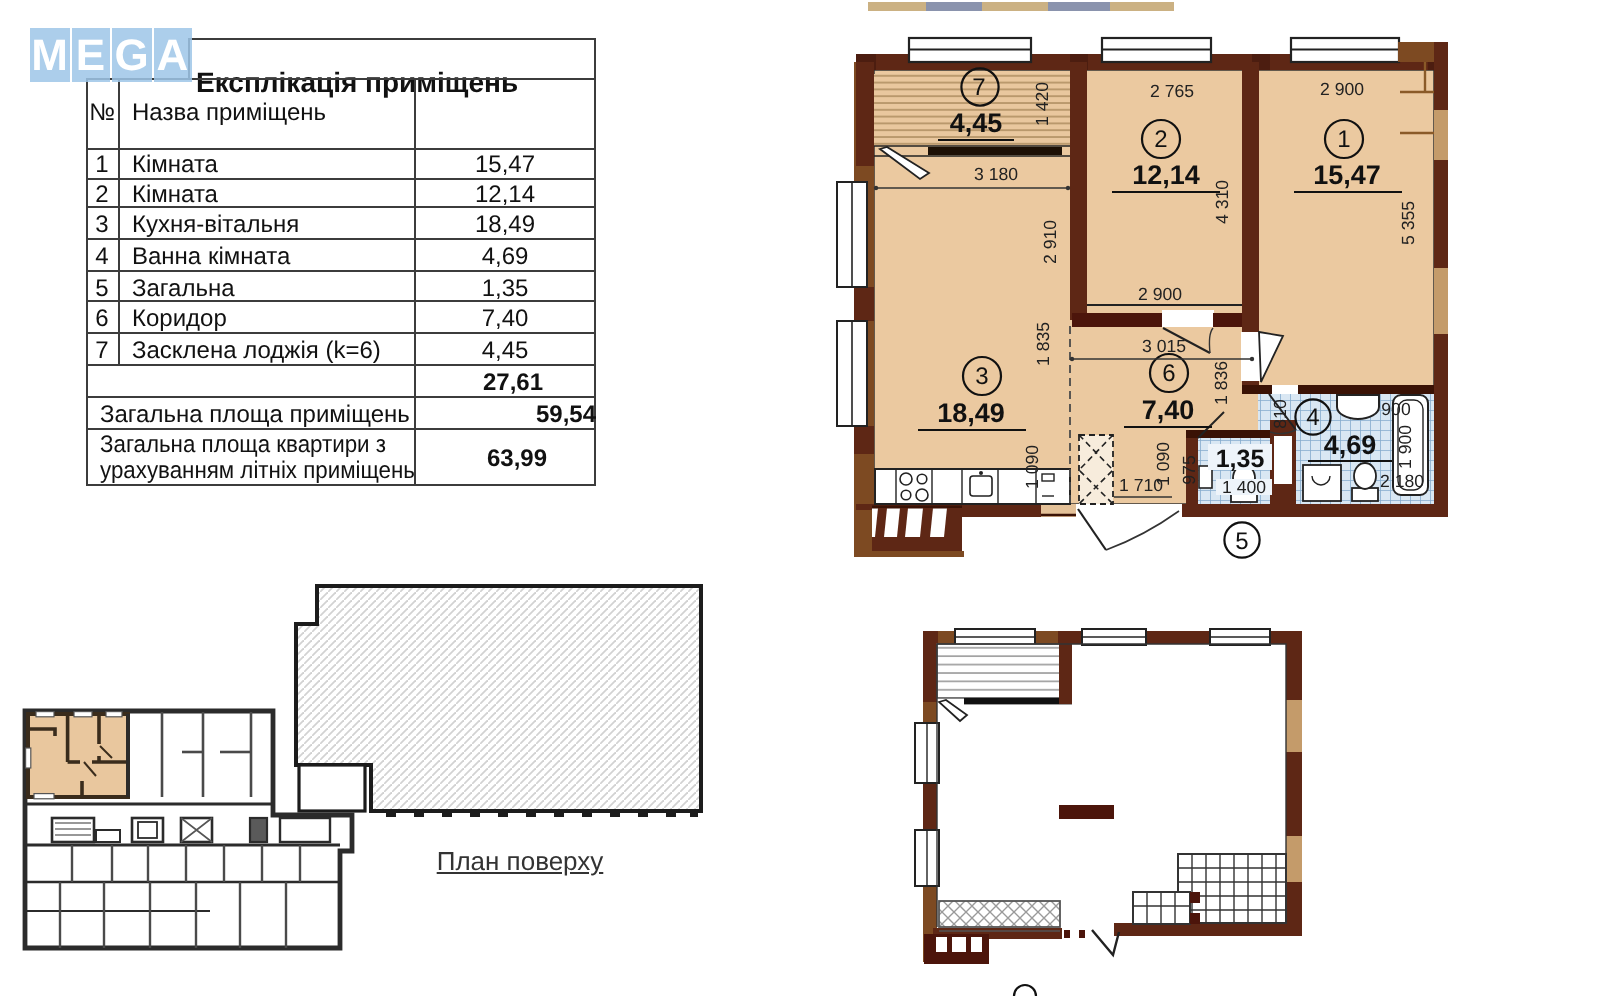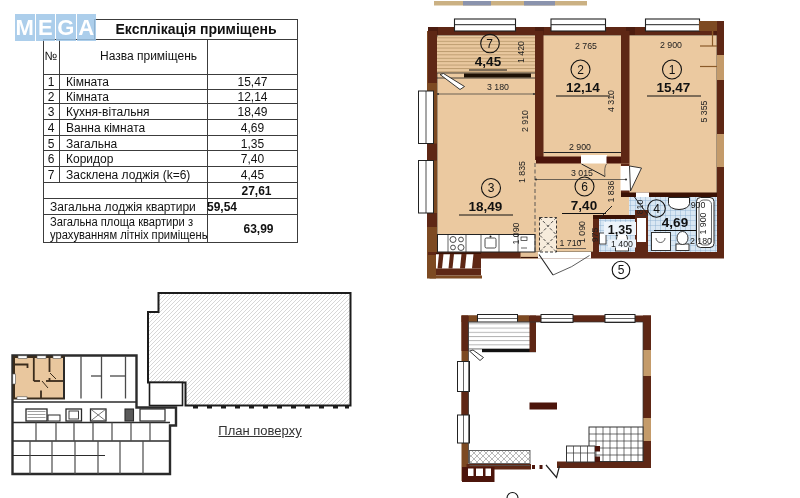--- a/index.html
+++ b/index.html
@@ -20,40 +20,40 @@
 <div id="logo" class="abs">
       <div class="lb">M</div>
       <div class="lb">E</div>
       <div class="lb">G</div>
       <div class="lb">A</div>
     </div>
 
 <div id="tbl" class="abs">
 
   <div class="bx" style="left:51px;top:0;width:204px;height:21px;"></div>
-  <div class="t b" style="left:55px;top:2px;width:196px;text-align:center;font-size:14px;">Експлікація приміщень</div>
+  <div class="t b" style="left:55px;top:14px;width:196px;font-size:14px;">Експлікація приміщень</div>
 
   <div class="bx" style="left:0;top:20px;width:255px;height:204px;"></div>
 
   <div class="ln" style="left:16px;top:20px;width:1px;height:144px;"></div>
   <div class="ln" style="left:164px;top:20px;width:1px;height:204px;"></div>
 
   <div class="ln" style="left:0;top:55px;width:255px;height:1px;"></div>
   <div class="ln" style="left:0;top:70px;width:255px;height:1px;"></div>
   <div class="ln" style="left:0;top:84px;width:255px;height:1px;"></div>
   <div class="ln" style="left:0;top:100px;width:255px;height:1px;"></div>
   <div class="ln" style="left:0;top:116px;width:255px;height:1px;"></div>
   <div class="ln" style="left:0;top:131px;width:255px;height:1px;"></div>
   <div class="ln" style="left:0;top:147px;width:255px;height:1px;"></div>
   <div class="ln" style="left:0;top:163px;width:255px;height:1px;"></div>
   <div class="ln" style="left:0;top:179px;width:255px;height:1px;"></div>
   <div class="ln" style="left:0;top:195px;width:255px;height:1px;"></div>
 
   <div class="t" style="left:0;top:30px;width:16px;text-align:center;">№</div>
-  <div class="t" style="left:23px;top:30px;margin-left:34px;">Назва приміщень</div>
+  <div class="t" style="left:23px;top:30px;">Назва приміщень</div>
 
   <div class="t" style="left:0;top:56px;width:16px;text-align:center;">1</div>
   <div class="t" style="left:23px;top:56px;">Кімната</div>
   <div class="t" style="left:164px;top:56px;width:91px;text-align:center;">15,47</div>
 
   <div class="t" style="left:0;top:71px;width:16px;text-align:center;">2</div>
   <div class="t" style="left:23px;top:71px;">Кімната</div>
   <div class="t" style="left:164px;top:71px;width:91px;text-align:center;">12,14</div>
 
   <div class="t" style="left:0;top:86px;width:16px;text-align:center;">3</div>
@@ -71,22 +71,22 @@
   <div class="t" style="left:0;top:133px;width:16px;text-align:center;">6</div>
   <div class="t" style="left:23px;top:133px;">Коридор</div>
   <div class="t" style="left:164px;top:133px;width:91px;text-align:center;">7,40</div>
 
   <div class="t" style="left:0;top:149px;width:16px;text-align:center;">7</div>
   <div class="t" style="left:23px;top:149px;">Засклена лоджія (k=6)</div>
   <div class="t" style="left:164px;top:149px;width:91px;text-align:center;">4,45</div>
 
   <div class="t b" style="left:168px;top:165px;width:91px;text-align:center;">27,61</div>
 
-  <div class="t" style="left:7px;top:181px;">Загальна лоджія квартири</div>
-  <div class="t b" style="left:164px;top:181px;width:91px;text-align:left;">59,54</div>
+  <div class="t" style="left:7px;top:181px;">Загальна площа приміщень</div>
+  <div class="t b" style="left:164px;top:181px;width:91px;text-align:right;">59,54</div>
 
   <div class="t" style="left:7px;top:197px;line-height:13px;transform:scaleX(0.93);transform-origin:0 0;">Загальна площа квартири з<br>урахуванням літніх приміщень</div>
   <div class="t b" style="left:164px;top:203px;width:103px;text-align:center;">63,99</div>
 </div>
 
 <div class="abs" style="left:190px;top:423px;width:140px;text-align:center;font-size:13px;color:#333;text-decoration:underline;">План поверху</div>
 
 <svg class="abs" style="left:0;top:0;" width="800" height="498" viewBox="0 0 800 498" font-family="Liberation Sans, sans-serif">
 <defs>
 <pattern id="tile" width="5" height="5" patternUnits="userSpaceOnUse">

